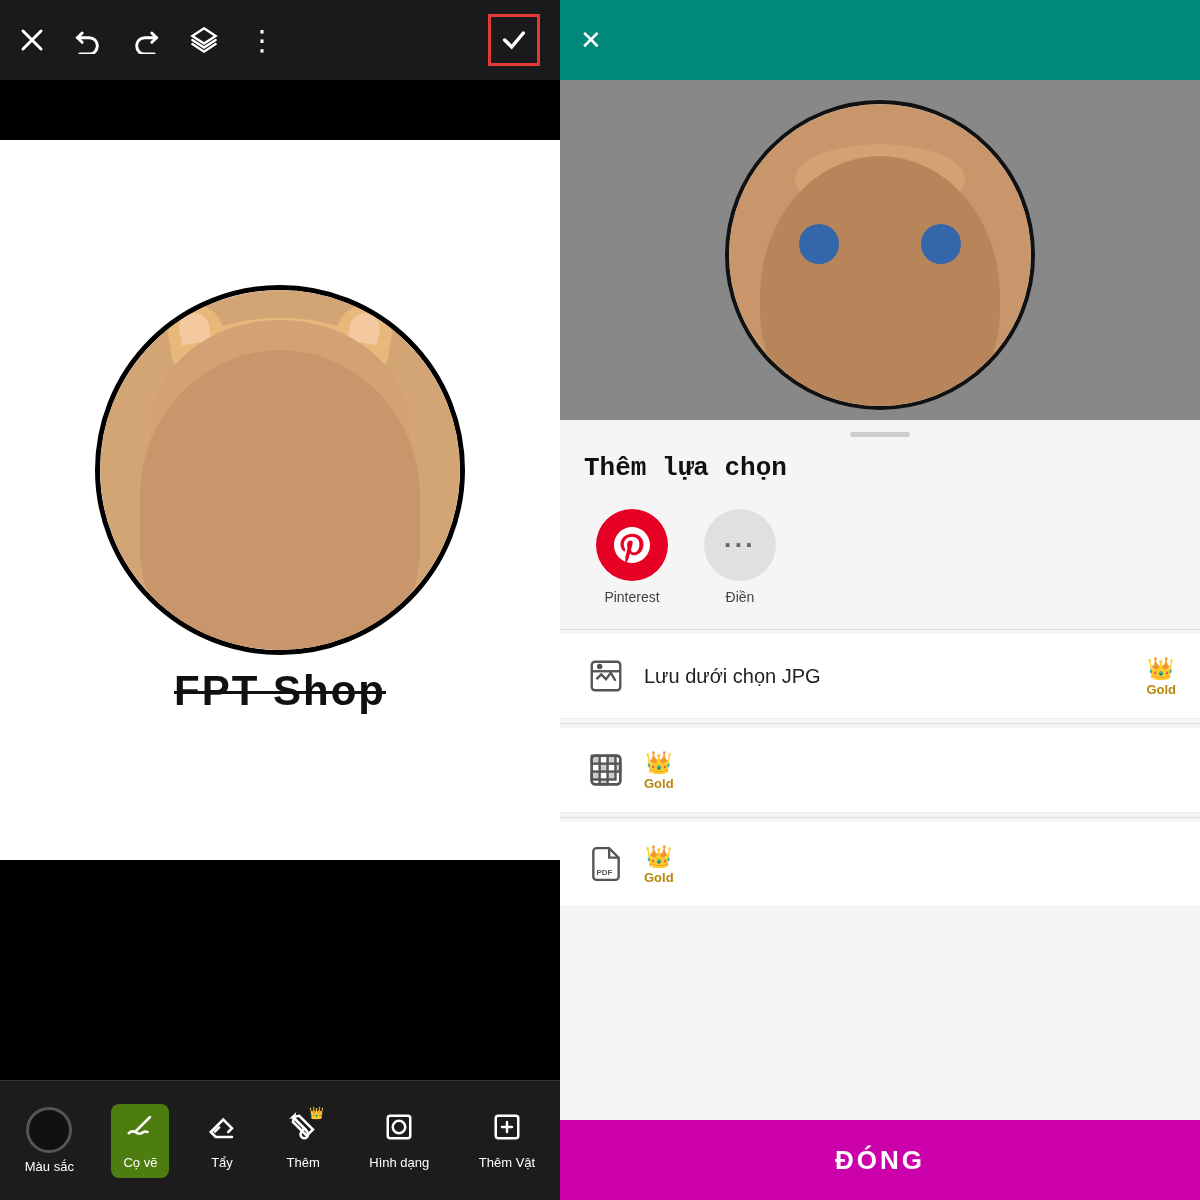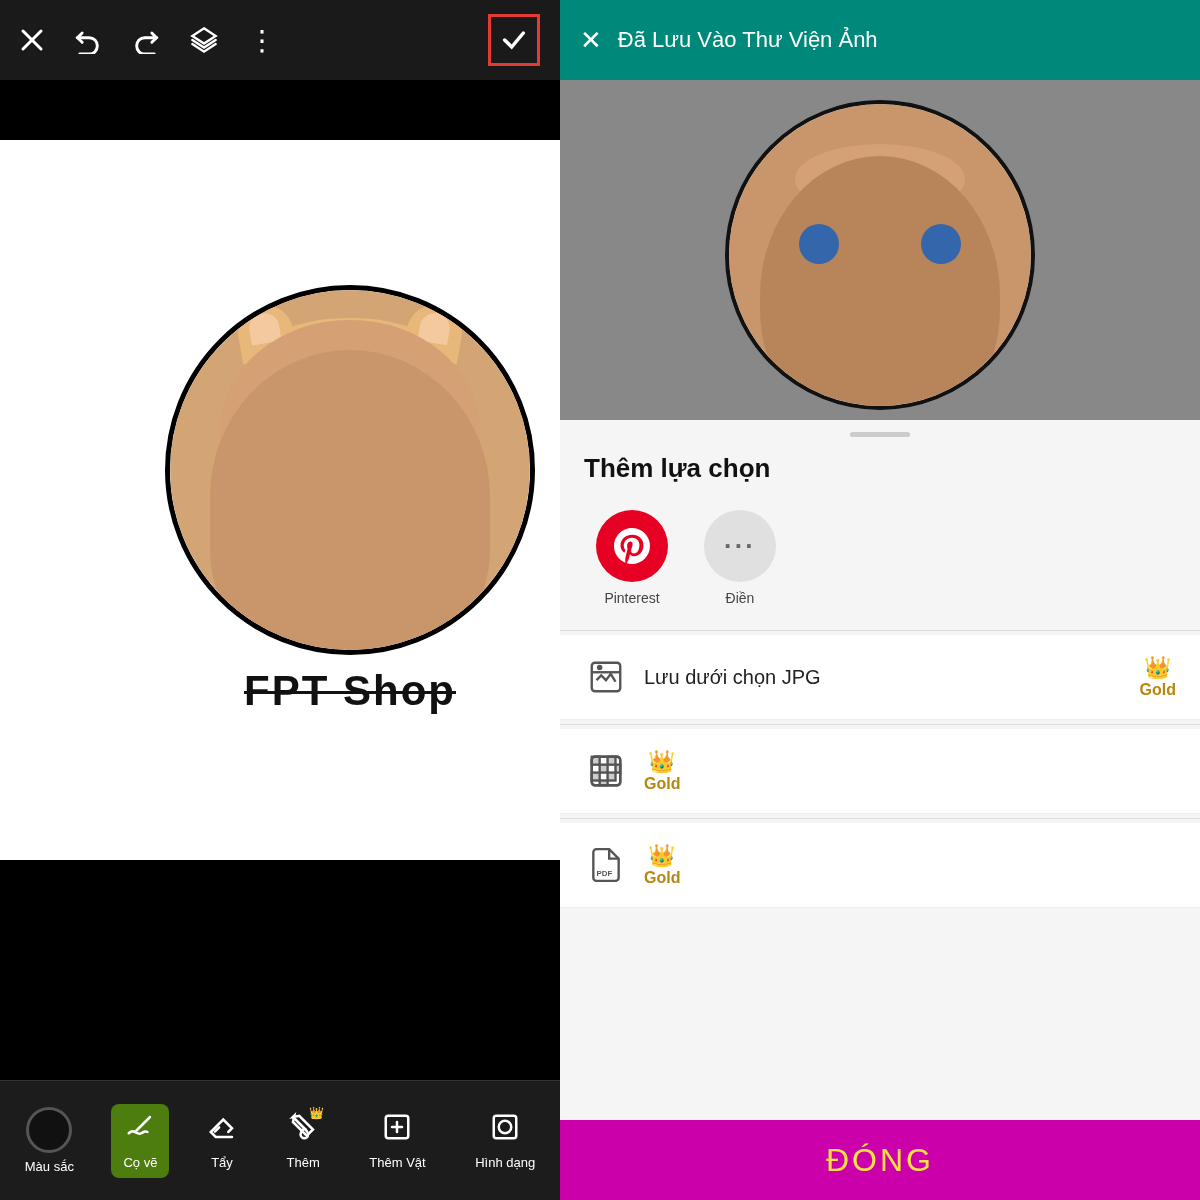--- a/index.html
+++ b/index.html
@@ -51,21 +51,21 @@
       justify-content: center;
       color: #fff;
       font-size: 26px;
     }
 
     .canvas-area {
       flex: 1;
       background: #fff;
       display: flex;
       align-items: center;
-      justify-content: flex-end;
+      justify-content: center;
       position: relative;
       overflow: hidden;
     }
 
     .cat-image-container {
       width: 420px;
       height: 480px;
       position: relative;
       display: flex;
       flex-direction: column;
@@ -444,20 +444,21 @@
       background: #ccc;
       border-radius: 3px;
       margin: 12px auto 6px;
     }
 
     .more-options-title {
       font-size: 26px;
       font-weight: 700;
       color: #111;
       padding: 10px 24px;
+      font-family: Liberation Mono, monospace;
     }
 
     .share-row {
       display: flex;
       align-items: center;
       gap: 36px;
       padding: 16px 36px 20px;
     }
 
     .share-item {
@@ -525,41 +526,41 @@
       display: flex;
       flex-direction: column;
       align-items: center;
     }
 
     .crown-icon {
       font-size: 22px;
     }
 
     .gold-text {
-      font-size: 16px;
+      font-size: 13px;
       color: #b8860b;
       font-weight: 600;
     }
 
     .close-button {
       width: 100%;
       height: 80px;
       background: #cc00aa;
       display: flex;
       align-items: center;
       justify-content: center;
       cursor: pointer;
       margin-top: auto;
       flex-shrink: 0;
     }
 
     .close-button-text {
-      color: #fde047;
-      font-size: 32px;
-      font-weight: 400;
+      color: #ffffff;
+      font-size: 26px;
+      font-weight: 700;
       letter-spacing: 3px;
     }
   </style>
 </head>
 <body>
 
 <div class="left-panel">
 
   <div class="left-toolbar">
     <span class="toolbar-icon">
@@ -680,43 +681,42 @@
         </svg>
         <span style="position:absolute;top:-6px;right:-6px;font-size:12px;">👑</span>
       </span>
       <span class="tool-label">Thêm</span>
     </div>
 
     <div class="tool-item">
       <span class="tool-icon">
         <svg width="30" height="30" viewBox="0 0 24 24" fill="none" stroke="white" stroke-width="2" stroke-linecap="round">
           <rect x="3" y="3" width="18" height="18" rx="2"></rect>
+          <circle cx="12" cy="12" r="5"></circle>
+        </svg>
+      </span>
+      <span class="tool-label">Hình dạng</span>
+    </div>
+
+    <div class="tool-item">
+      <span class="tool-icon">
+        <svg width="30" height="30" viewBox="0 0 24 24" fill="none" stroke="white" stroke-width="2" stroke-linecap="round">
+          <rect x="3" y="3" width="18" height="18" rx="2"></rect>
           <path d="M12 8v8M8 12h8"></path>
         </svg>
       </span>
       <span class="tool-label">Thêm Vật</span>
     </div>
-
-    <div class="tool-item">
-      <span class="tool-icon">
-        <svg width="30" height="30" viewBox="0 0 24 24" fill="none" stroke="white" stroke-width="2" stroke-linecap="round">
-          <rect x="3" y="3" width="18" height="18" rx="2"></rect>
-          <circle cx="12" cy="12" r="5"></circle>
-        </svg>
-      </span>
-      <span class="tool-label">Hình dạng</span>
-    </div>
   </div>
 </div>
 
 <div class="right-panel">
 
   <div class="right-header">
     <span class="close-x">✕</span>
-    <span class="saved-title">Đã Lưu Vào Thư Viện Ảnh</span>
   </div>
 
   <div class="preview-area">
     <div class="preview-cat-circle">
       <div class="preview-cat-inner">
         <div class="preview-cat-hat"></div>
         <div class="preview-cat-body"></div>
         <div class="preview-cat-eye-left"></div>
         <div class="preview-cat-eye-right"></div>
       </div>

